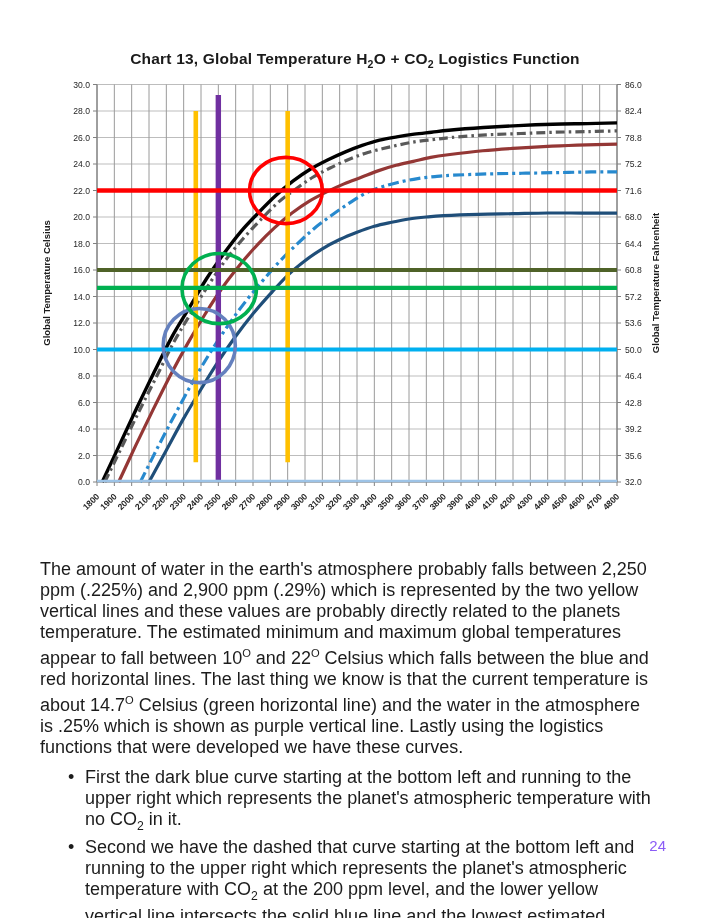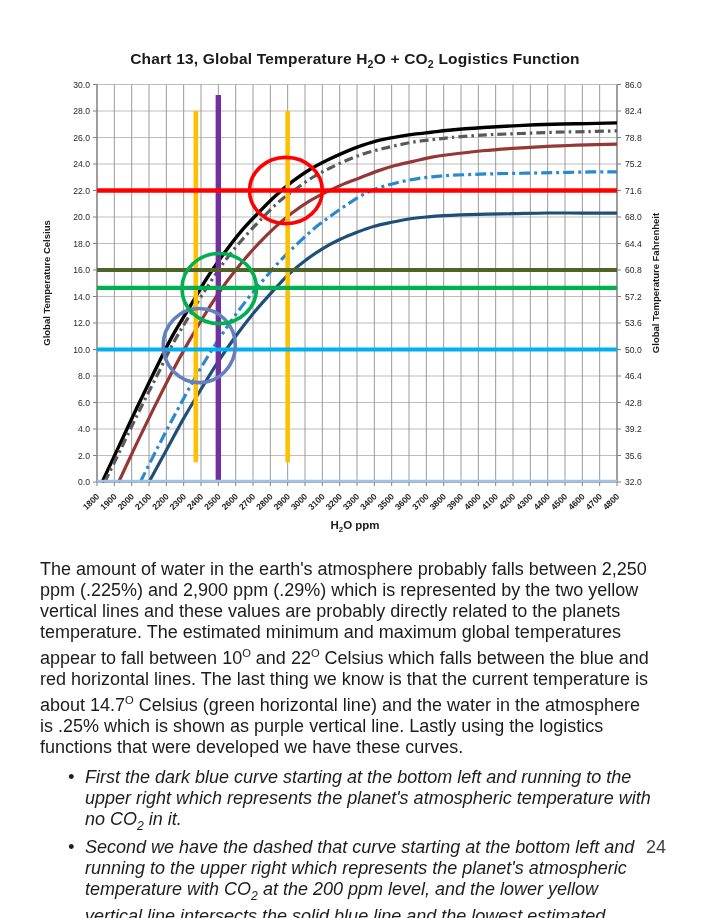--- a/index.html
+++ b/index.html
@@ -11,23 +11,23 @@
   .ytitle{position:absolute;white-space:nowrap;font-weight:bold;font-size:9.5px;color:#1a1a1a;
           transform:translate(-50%,-50%) rotate(-90deg);}
   .ytitle-left{left:46px;top:283px;}
   .ytitle-right{left:655px;top:283px;}
   .xtitle{position:absolute;top:519px;left:0;width:710px;text-align:center;
           font-weight:bold;font-size:11.5px;color:#1a1a1a;}
   .body-text{position:absolute;top:559px;left:40px;width:618px;
              font-size:18px;line-height:21px;color:#1c1c1c;}
   .body-text p{margin:0;}
   ul.bullets{margin:9px 0 0 0;padding:0 0 0 45px;list-style:none;width:568px;}
-  .bullets li{position:relative;font-style:italic;}
+  .bullets li{position:relative;}
   .bullets li::before{content:"\2022";position:absolute;left:-17px;top:0;}
-  .page-number{position:absolute;top:837px;right:44px;font-size:18px;color:#404040;}
+  .page-number{position:absolute;top:837px;right:44px;font-size:15px;color:#8b5cf6;}
   sub{font-size:68%;}
   sup{font-size:62%;}
   svg text{font-family:"Liberation Sans",sans-serif;}
   .ytick{font-size:8.6px;fill:#262626;}
   .xtick{font-size:8.6px;font-weight:bold;fill:#262626;}
 </style>
 </head>
 <body>
 
 <div class="page">
@@ -226,21 +226,20 @@
       <ellipse cx="219.2" cy="288.55" rx="37.266666666666666" ry="35.1125" fill="none" stroke="#00B050" stroke-width="3.6"></ellipse>
       <ellipse cx="285.93333333333334" cy="190.5" rx="36.4" ry="33.125" fill="none" stroke="#FF0000" stroke-width="3.6"></ellipse>
     </svg>
 
   <div class="chart-title"><span>Chart 13, Global Temperature  H</span><sub>2</sub><span>O + CO</span><sub>2</sub><span> Logistics Function</span></div>
 
   <div class="ytitle ytitle-left">Global Temperature Celsius</div>
 
   <div class="ytitle ytitle-right">Global Temperature Fahrenheit</div>
 
-  <div class="xtitle"><span>H</span><sub>2</sub><span>O ppm</span></div>
 
   <div class="body-text">
     <p><span>The amount of water in the earth's atmosphere probably falls between 2,250 ppm (.225%) and 2,900 ppm (.29%) which is represented by the two yellow vertical lines and these values are probably directly related to the planets temperature. The estimated minimum and maximum global temperatures appear to fall between 10</span><sup>O</sup><span> and 22</span><sup>O</sup><span> Celsius which falls between the blue and red horizontal lines. The last thing we know is that the current temperature is about 14.7</span><sup>O</sup><span> Celsius (green horizontal line) and the water in the atmosphere is .25% which is shown as purple vertical line. Lastly using the logistics functions that were developed we have these curves.</span></p>
     <ul class="bullets">
       <li><span>First the dark blue curve starting at the bottom left and running to the upper right which represents the planet's atmospheric temperature with no CO</span><sub>2</sub><span> in it.</span></li>
       <li><span>Second we have the dashed that curve starting at the bottom left and running to the upper right which represents the planet's atmospheric temperature with CO</span><sub>2</sub><span> at the 200 ppm level, and the lower yellow vertical line intersects the solid blue line and the lowest estimated global temperature.</span></li>
     </ul>
   </div>
 
   <div class="page-number">24</div>

